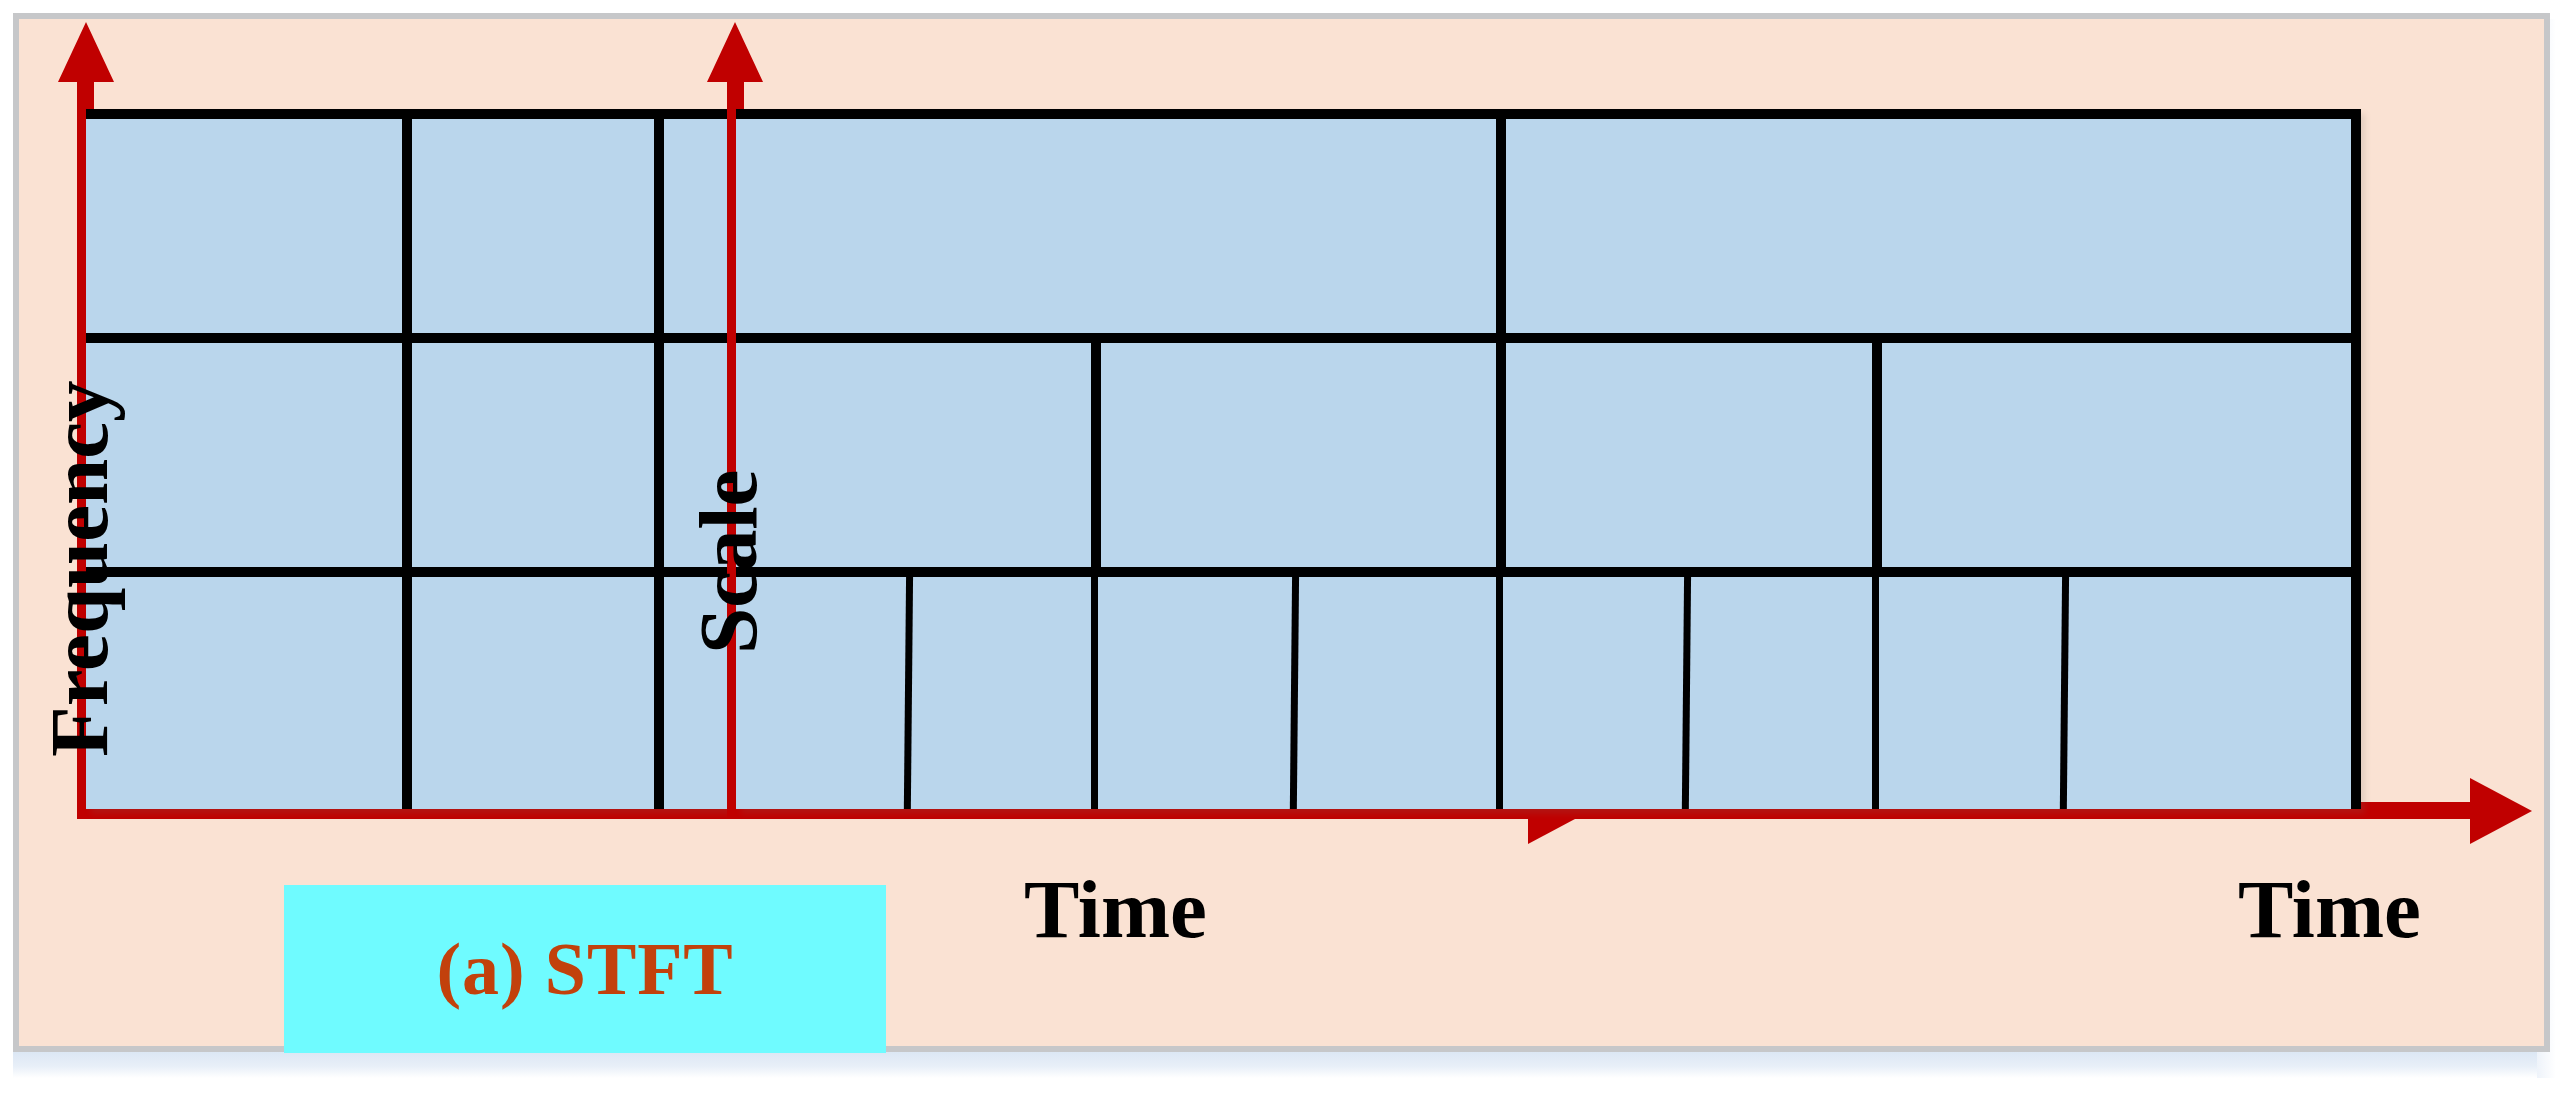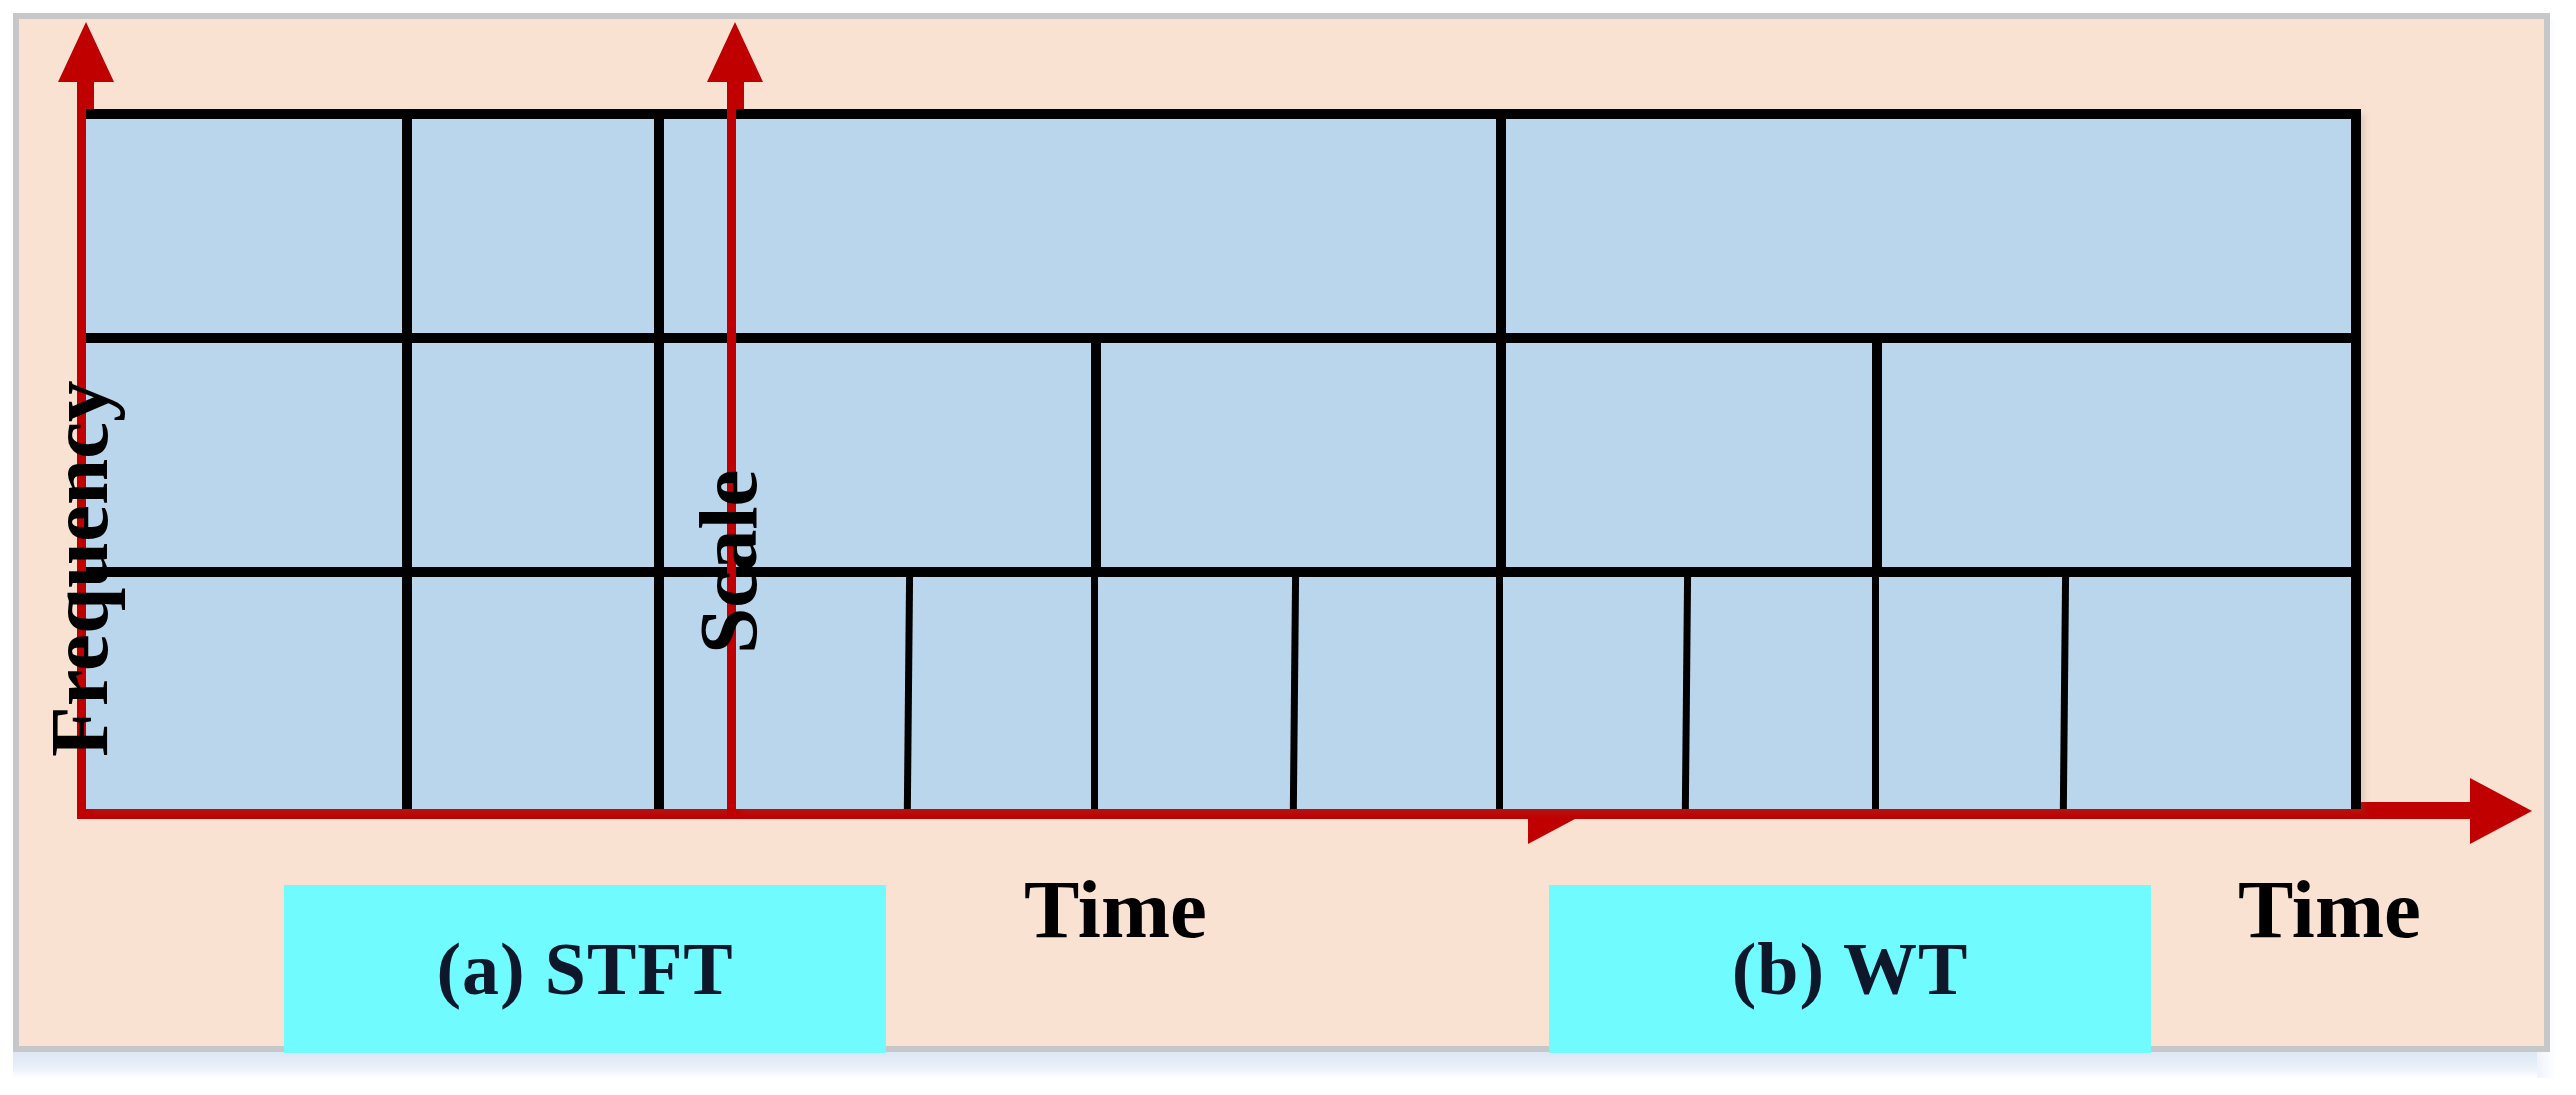--- a/index.html
+++ b/index.html
@@ -32,21 +32,21 @@
   .gl-v{position:absolute;background:#000;width:9.5px;}
   .gl-v-thin{position:absolute;background:#000;width:6.9px;}
 
   .axis-label{position:absolute;color:#000;font-weight:bold;
       font-family:"Liberation Serif","DejaVu Serif",serif;
       white-space:nowrap;letter-spacing:0px;}
   .v-label{transform-origin:0 0;transform:rotate(-90deg);}
 
   .caption-box{position:absolute;background:#6ffbff;
       display:flex;align-items:center;justify-content:center;}
-  .caption-text{color:#0f172a;font-weight:bold;font-size:74px;
+  .caption-text{color:#c2410c;font-weight:bold;font-size:74px;
       font-family:"Liberation Serif","DejaVu Serif",serif;
       letter-spacing:0.9px;}
 </style>
 </head>
 <body>
 
 <div id="stage">
 
   <div id="panel-shadow"></div>
   <div id="panel-shadow-r"></div>
@@ -100,18 +100,15 @@
     <div class="gl-v-thin" style="left:947px; top:458px; height:242px; transform:rotate(0.55deg);"></div>
     <div class="gl-v-thin" style="left:1136px; top:458px; height:242px;"></div>
     <div class="gl-v-thin" style="left:1325px; top:458px; height:242px; transform:rotate(0.55deg);"></div>
 
     <div class="gl-v" style="left:1615px; top:0px; height:700px;"></div>
   </div>
 
   <div class="axis-label v-label" style="left:680px; top:654px; font-size:83px;">Scale</div>
   <div class="axis-label" style="left:2238px; top:861px; font-size:83px;">Time</div>
 
-  <div class="caption-box" style="left:1549px; top:885px; width:602px; height:168px;">
-    <span class="caption-text">(b) WT</span>
-  </div>
 
 </div>
 
 
 </body></html>

